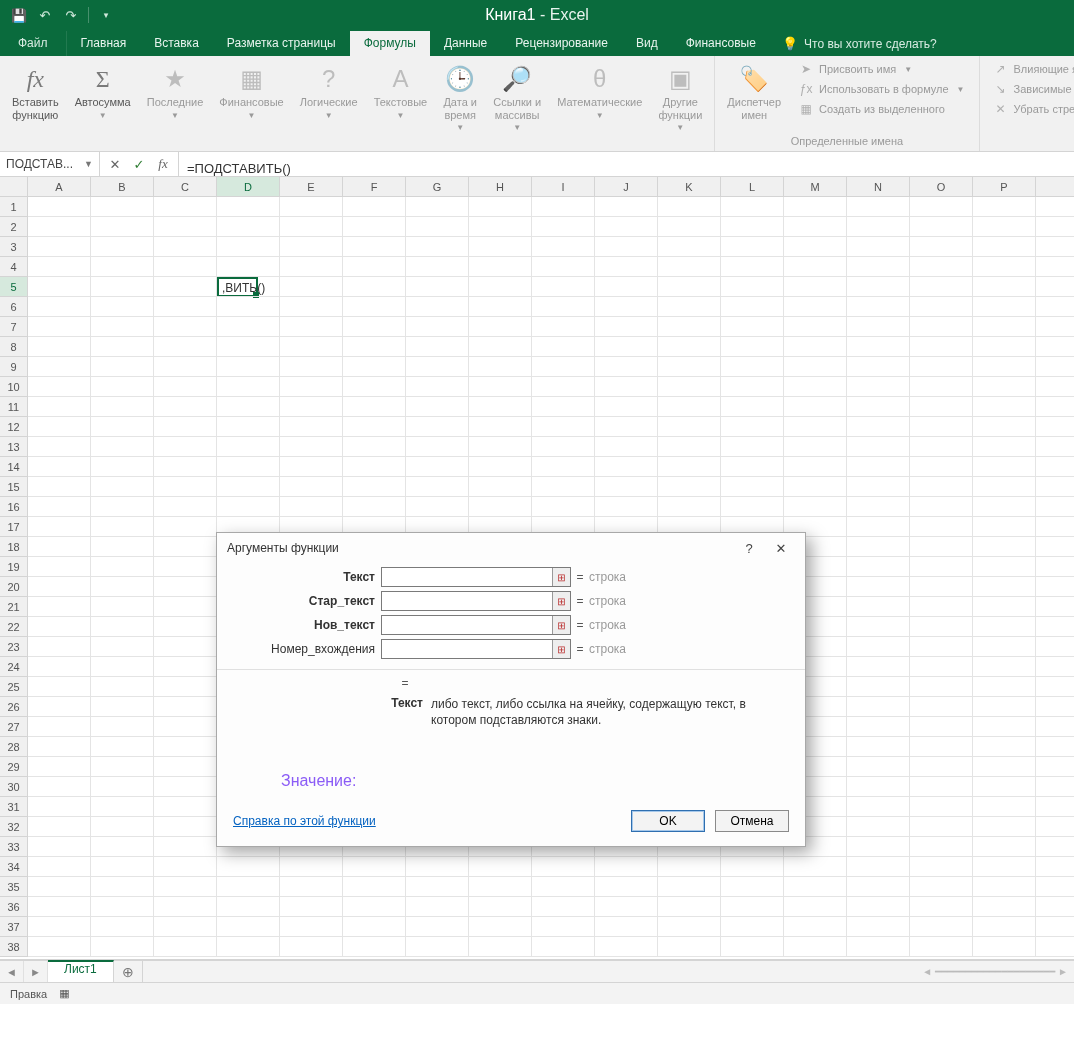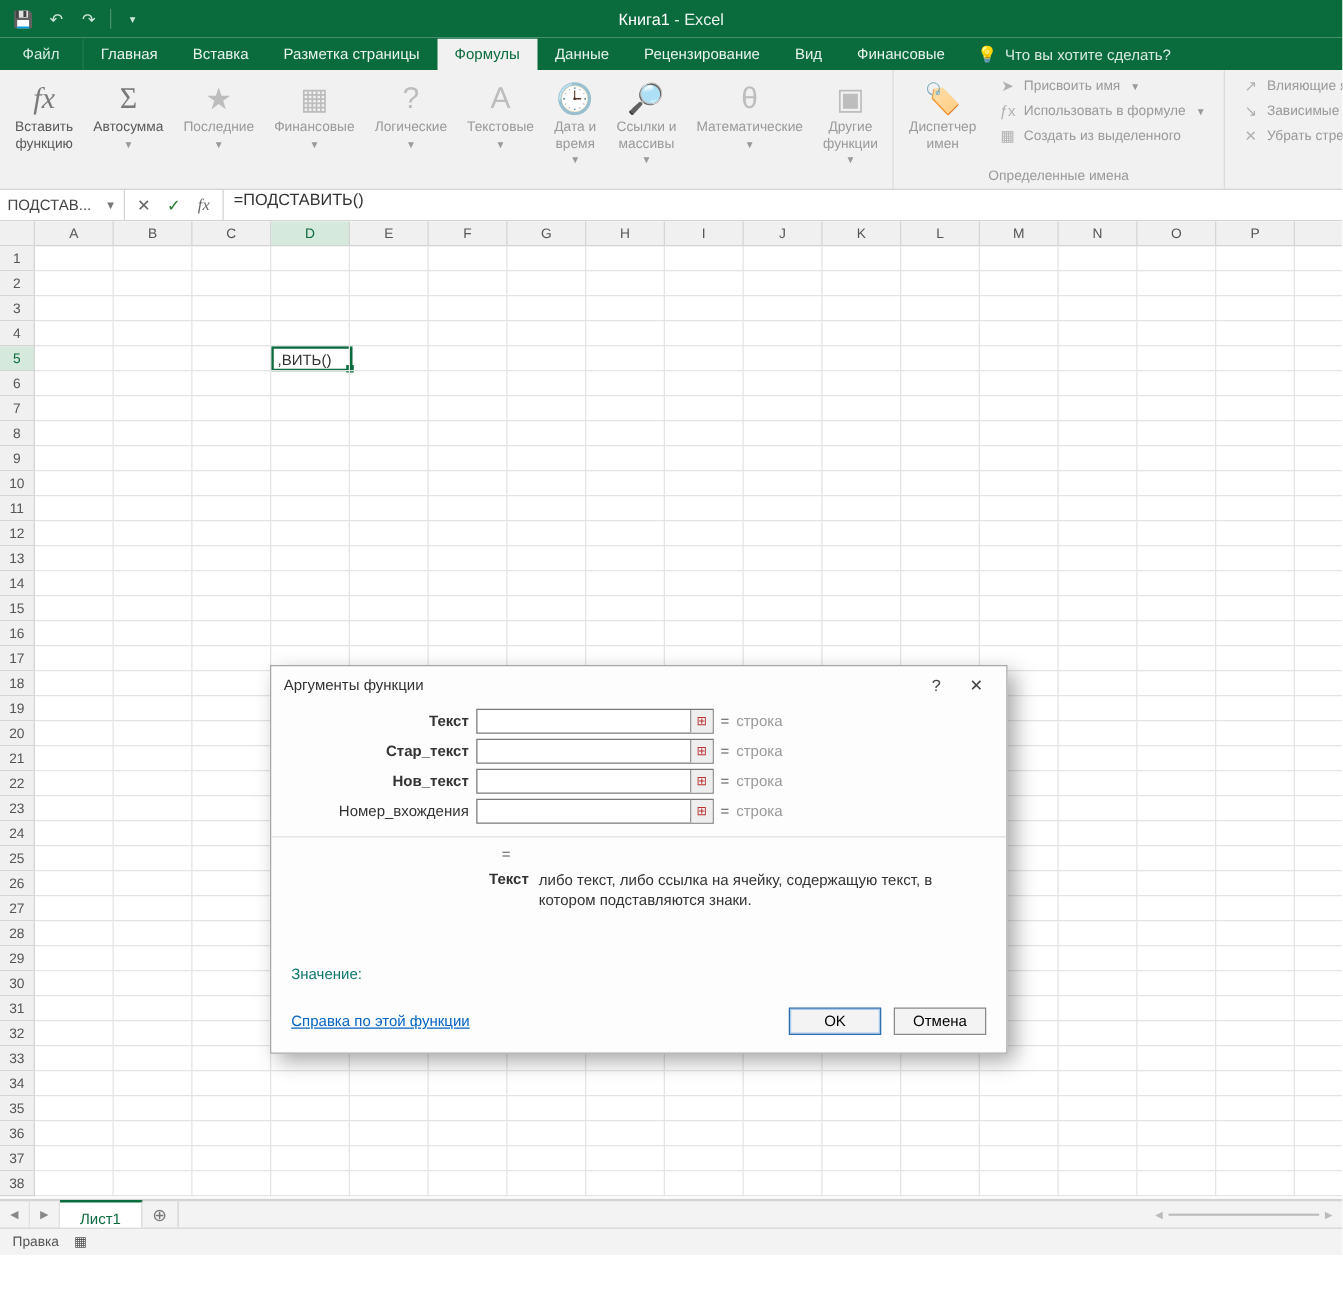--- a/index.html
+++ b/index.html
@@ -3,21 +3,21 @@
 <meta charset="utf-8">
 <style>
 * { margin: 0; padding: 0; box-sizing: border-box; font-family: "Segoe UI", Tahoma, sans-serif; }
 body { background: #fff; width: 1074px; height: 1039px; overflow: hidden; position: relative; font-size: 12px; }
 
 
 .titlebar { height: 30px; background: #0a6b3d; display: flex; align-items: center; color: #fff; position: relative; }
 .qat { display: flex; align-items: center; gap: 4px; padding-left: 8px; }
 .qat-btn { width: 22px; height: 22px; display: flex; align-items: center; justify-content: center; color: #cfe8db; font-size: 13px; }
 .qat-sep { width: 1px; height: 16px; background: rgba(255,255,255,.25); margin: 0 2px; }
-.title-center { position: absolute; left: 50%; transform: translateX(-50%); font-size: 13px; color: #e8f4ee; }
+.title-center { position: absolute; left: 50%; transform: translateX(-50%); font-size: 16px; color: #e8f4ee; }
 .title-center .doc { color: #fff; }
 
 
 .tabs { height: 26px; background: #0a6b3d; display: flex; align-items: flex-end; padding-left: 0; }
 .tab { padding: 5px 14px 6px; color: #e8f4ee; font-size: 12px; cursor: pointer; }
 .tab.file { background: #0a6b3d; padding-left: 18px; padding-right: 18px; color: #d8ebe2; border-right: 1px solid rgba(255,255,255,.1);}
 .tab.active { background: #f1f1f1; color: #0a6b3d; }
 .tell-me { margin-left: 12px; display: flex; align-items: center; gap: 6px; color: #d8ebe2; padding-bottom: 5px; }
 .tell-me .bulb { font-size: 13px; }
 
@@ -42,21 +42,21 @@
 .ribbon .autosum .icon { color: #7a7a7a; font-family: Georgia, serif; }
 
 
 .fxbar { height: 25px; border-bottom: 1px solid #d4d4d4; display: flex; align-items: stretch; }
 .namebox { width: 100px; border-right: 1px solid #d4d4d4; display: flex; align-items: center; padding: 0 6px; font-size: 12px; color: #444; }
 .namebox .dd { margin-left: auto; font-size: 9px; color: #777; }
 .fx-btns { display: flex; align-items: center; border-right: 1px solid #d4d4d4; padding: 0 4px; gap: 2px; }
 .fx-btn { width: 22px; height: 22px; display: flex; align-items: center; justify-content: center; color: #666; font-size: 13px; }
 .fx-check { color: #2e7d32; }
 .fx-label { font-style: italic; font-family: Georgia, serif; color: #666; }
-.fx-input { flex: 1; display: flex; align-items: flex-start; padding: 0 8px; font-size: 13px; color: #333; }
+.fx-input { flex: 1; display: flex; align-items: flex-end; padding: 0 8px; font-size: 13px; color: #333; }
 
 
 .grid-area { position: relative; height: 783px; border-bottom: 1px solid #d4d4d4; overflow: hidden; background: #fff;}
 .col-headers { display: flex; height: 20px; border-bottom: 1px solid #d4d4d4; background: #f0f0f0; }
 .corner { width: 28px; border-right: 1px solid #d4d4d4; background: #f0f0f0; }
 .col-h { width: 63px; border-right: 1px solid #d4d4d4; text-align: center; font-size: 11px; color: #555; line-height: 20px; }
 .col-h.active { background: #d6e9dd; color: #0a6b3d; }
 .rows { display: flex; }
 .row-headers { width: 28px; }
 .row-h { height: 20px; border-bottom: 1px solid #d4d4d4; border-right: 1px solid #d4d4d4; background: #f0f0f0; text-align: center; font-size: 11px; color: #555; line-height: 20px; }
@@ -82,31 +82,31 @@
 .arg-picker { position: absolute; right: 1px; top: 1px; width: 18px; height: 18px; background: #eee; border-left: 1px solid #999; display:flex;align-items:center;justify-content:center;font-size:10px;color:#b33;}
 .arg-eq { width: 18px; text-align: center; color: #555; font-size: 12px; }
 .arg-type { font-size: 12px; color: #9a9a9a; }
 .desc-sep { border-top: 1px solid #e0e0e0; margin: 10px -16px 6px; }
 .center-eq { text-align:center; color:#555; font-size:12px; padding-right: 212px; margin-bottom: 6px;}
 .desc1 { font-size: 12px; color: #333; margin: 4px 0 10px; }
 .desc2 { display:flex; font-size:12px; color:#333; }
 .desc2 .k { width: 198px; text-align: right; font-weight: bold; padding-right: 8px; }
 .desc2 .v { flex:1; line-height:1.35; }
 .dlg-bottom { display:flex; align-items:center; padding: 10px 16px 14px; border-top: 0; }
-.dlg-value { font-size:12px; color:#0f766e;}
+.dlg-value { font-size:16px; color:#8b5cf6;margin-left:48px;}
 .dlg-link { color: #0563c1; text-decoration: underline; font-size:12px; }
 .dlg-buttons { margin-left:auto; display:flex; gap:10px;}
 .dlg-btn { width: 74px; height:22px; font-size:12px; border:1px solid #8a8a8a; background:#f3f3f3; }
 .dlg-btn.primary { border:1px solid #2f6fb0; box-shadow: inset 0 0 0 1px #a6c8ea; }
 .blk-top { margin-top: 44px; }
 
 
 .sheettabs { height: 22px; background: #f3f3f3; border-top: 1px solid #d4d4d4; display:flex; align-items:stretch; }
 .nav-btn { width: 24px; display:flex; align-items:center; justify-content:center; color:#888; font-size:11px; border-right:1px solid #e0e0e0;}
-.sheet-tab { padding: 0 16px; display:flex; align-items:flex-end; font-size:12px; color:#0a6b3d; background:#fff; border-right:1px solid #d4d4d4; border-top:2px solid #0a6b3d; margin-top:-1px;}
+.sheet-tab { padding: 0 16px; display:flex; align-items:flex-start; font-size:12px; color:#0a6b3d; background:#fff; border-right:1px solid #d4d4d4; border-top:2px solid #0a6b3d; margin-top:-1px;}
 .new-sheet { width: 28px; display:flex; align-items:center; justify-content:center; color:#777; font-size:14px;}
 .sheettabs .scroll-area { flex:1; border-left:1px solid #d4d4d4; display:flex; align-items:center; justify-content:flex-end; padding-right:6px; color:#bbb; font-size:10px;}
 
 .statusbar { height: 22px; background: #f3f3f3; border-top:1px solid #d4d4d4; display:flex; align-items:center; padding:0 10px; font-size:11px; color:#555; gap:12px;}
 </style>
 </head>
 <body>
 
 <div class="titlebar">
   <div class="qat">
@@ -342,21 +342,21 @@
         <div class="row-h">31</div>
         <div class="row-h">32</div>
         <div class="row-h">33</div>
         <div class="row-h">34</div>
         <div class="row-h">35</div>
         <div class="row-h">36</div>
         <div class="row-h">37</div>
         <div class="row-h">38</div>
       </div>
     <div class="cells" id="cells">
-      <div class="active-cell" style="left:189px; top:80px; width:65px; height:20px;">
+      <div class="active-cell" style="left:189px; top:80px; width:41px; height:20px;">
         <span>,ВИТЬ()</span>
         <div class="cell-handle"></div>
       </div>
     <div class="row-line" style="top: 19px;"></div>
         <div class="row-line" style="top: 39px;"></div>
         <div class="row-line" style="top: 59px;"></div>
         <div class="row-line" style="top: 79px;"></div>
         <div class="row-line" style="top: 99px;"></div>
         <div class="row-line" style="top: 119px;"></div>
         <div class="row-line" style="top: 139px;"></div>

